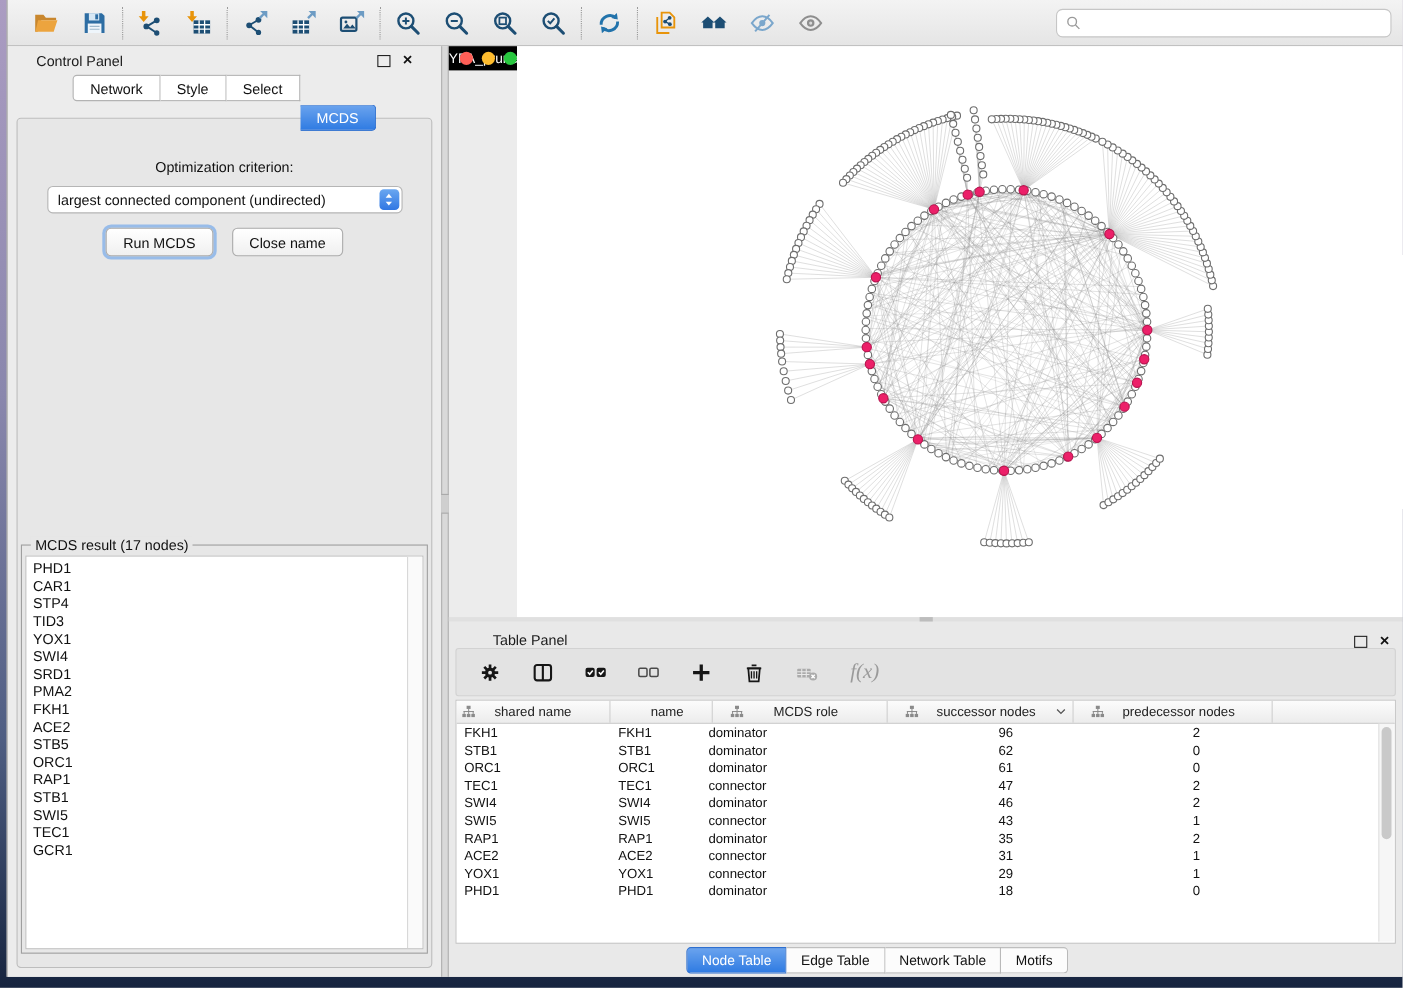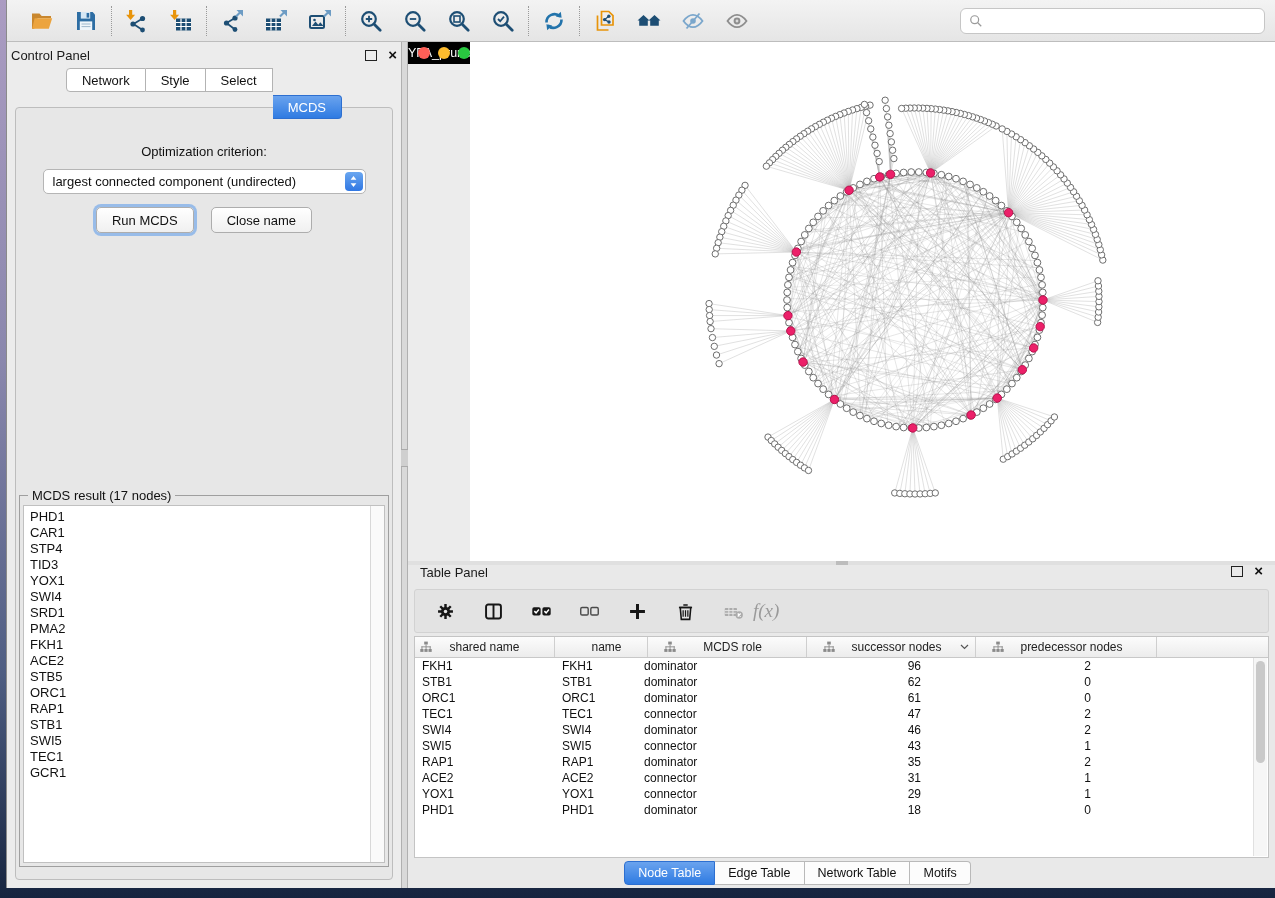--- a/index.html
+++ b/index.html
@@ -14,21 +14,21 @@
   .tsep{width:0;height:30px;border-left:1px dotted #9a9a9a;}
   .tbi{width:26px;height:26px;display:flex;align-items:center;justify-content:center;cursor:default;}
   .tbi svg{width:24px;height:24px;}
   .search{margin-left:auto;width:287px;height:24px;background:#fff;border:1px solid #c6c6c6;border-radius:6px;display:flex;align-items:center;padding:0 8px;gap:6px;}
 
   
   .main{flex:1;display:flex;min-height:0;}
 
   
   .control-panel{width:394px;flex:0 0 394px;background:#ececec;display:flex;flex-direction:column;min-height:0;}
-  .cp-header{height:26px;display:flex;align-items:center;padding:0 4px;font-size:13px;color:#1a1a1a;flex:0 0 auto;}
+  .cp-header{height:26px;display:flex;align-items:center;padding:0 26px;font-size:13px;color:#1a1a1a;flex:0 0 auto;}
   .win-btns{margin-left:auto;display:flex;gap:11px;align-items:center;}
   .float-btn{width:10px;height:9px;border:1.5px solid #222;background:transparent;cursor:default;}
   .close-btn{font-weight:bold;font-size:15px;line-height:12px;color:#111;cursor:default;}
   .cp-tabs{display:flex;justify-content:center;margin-bottom:-12px;position:relative;z-index:3;flex:0 0 auto;}
   .tab{height:22px;display:flex;align-items:center;padding:0 15px;font-size:13px;background:#fff;border:1px solid #b3b3b3;border-left:none;cursor:default;color:#111;}
   .tab:first-child{border-left:1px solid #b3b3b3;border-radius:4px 0 0 4px;}
   .tab:last-child{border-radius:0 4px 4px 0;margin-top:27px;}
   .tab.active{background:linear-gradient(#6aa3ee,#2f7be2);border-color:#2d6fd0;color:#fff;}
   .cp-body{flex:1;margin:0 8px 8px;border:1px solid #bdbdbd;border-radius:4px;background:#e7e7e7;padding-top:26px;display:flex;flex-direction:column;align-items:center;min-height:0;}
   .opt-label{margin-top:10px;font-size:13px;color:#111;}
@@ -54,22 +54,22 @@
   .network-pane{height:519px;flex:0 0 519px;display:flex;flex-direction:row;}
   .net-titlebar{height:22px;flex:0 0 22px;background:#000;display:flex;align-items:center;position:relative;}
   .traffic{display:flex;gap:8px;margin-left:10px;position:relative;z-index:2;}
   .tl{width:12px;height:12px;border-radius:50%;cursor:default;}
   .net-title{position:absolute;left:0;right:0;text-align:center;color:#fff;font-size:12.5px;}
   .net-canvas{flex:1;background:#fff;position:relative;overflow:hidden;}
   .net-canvas svg{position:absolute;left:0;top:0;}
 
   
   .table-panel{flex:1;background:#e9e9e9;display:flex;flex-direction:column;min-height:0;}
-  .tp-header{height:24px;flex:0 0 24px;display:flex;align-items:flex-start;padding:0 12px;font-size:13px;color:#1a1a1a;}
-  .tp-toolbar{height:42px;flex:0 0 42px;margin:0 6px;background:#e3e3e3;border:1px solid #d2d2d2;border-radius:3px;display:flex;align-items:center;gap:8px;padding:0 18px;}
+  .tp-header{height:24px;flex:0 0 24px;display:flex;align-items:flex-end;padding:0 12px;font-size:13px;color:#1a1a1a;margin-left:28px;}
+  .tp-toolbar{height:42px;flex:0 0 42px;margin:0 6px;background:#e3e3e3;border:1px solid #d2d2d2;border-radius:3px;display:flex;align-items:center;gap:28px;padding:0 18px;}
   .tpi{width:24px;height:24px;display:flex;align-items:center;justify-content:center;cursor:default;}
   .tpi svg{width:21px;height:21px;}
   .fx{font-family:"Liberation Serif",serif;font-style:italic;font-size:19px;color:#9a9a9a;}
   .tp-table{flex:1;margin:3px 6px 0;background:#fff;border:1px solid #c4c4c4;position:relative;display:flex;flex-direction:column;min-height:0;overflow:hidden;}
   .t-head{display:flex;height:20px;flex:0 0 20px;background:linear-gradient(#fcfcfc,#ececec);border-bottom:1px solid #c8c8c8;gap:11px;}
   .th{position:relative;display:flex;align-items:center;justify-content:center;font-size:12px;color:#222;border-right:1px solid #cfcfcf;box-sizing:border-box;cursor:default;}
   .th .cicon{position:absolute;left:5px;top:4px;display:flex;}
   .th .sort{position:absolute;right:6px;top:7px;display:flex;}
   .th-fill{flex:1;border-right:none;}
   .tcol1{width:140px;}.tcol2{width:82px;}.tcol3{width:148px;}.tcol4{width:158px;}.tcol5{width:170px;}

